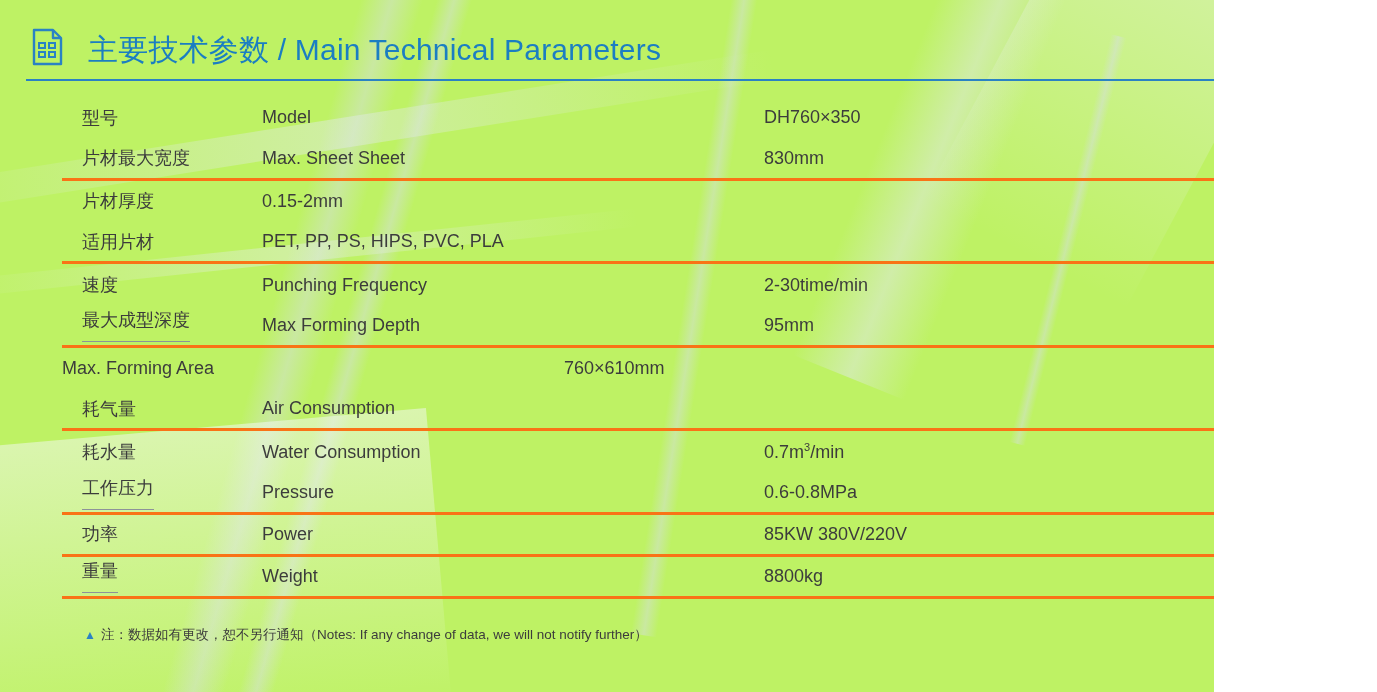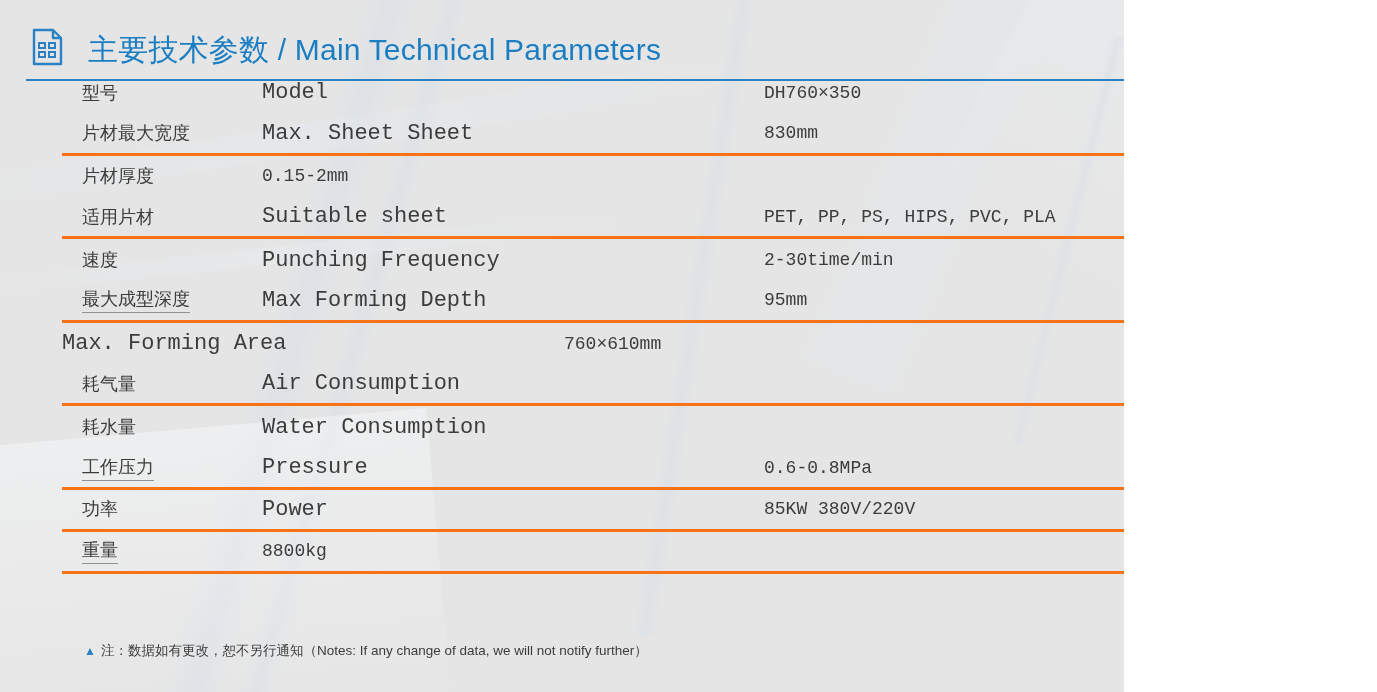--- a/index.html
+++ b/index.html
@@ -8,23 +8,23 @@
   }
   body {
     width: 1377px;
     height: 692px;
     font-family: "Liberation Sans", sans-serif;
     background: #ffffff;
     overflow: hidden;
   }
   .page {
     position: relative;
-    width: 1124px;
+    width: 1214px;
     height: 692px;
-    background: #e5e5e5;
+    background: #bef264;
     overflow: hidden;
   }
   
   .bg-layer {
     position: absolute;
     inset: 0;
     overflow: hidden;
     pointer-events: none;
   }
   .streak {
@@ -75,66 +75,65 @@
     top: 79px;
     width: 1296px;
     height: 2px;
     background: #2a82c4;
   }
 
   
   .table {
     position: absolute;
     left: 62px;
-    top: 72px;
+    top: 97px;
     width: 1258px;
-    font-family: Liberation Mono, monospace;
   }
   .row {
     display: flex;
     align-items: center;
     height: 41.8px;
     box-sizing: border-box;
   }
   .row.divider {
     border-bottom: 3px solid #f97316;
   }
   .c-cn {
     width: 200px;
     font-size: 18px;
     color: #3c3c3c;
     padding-left: 20px;
     box-sizing: border-box;
   }
   .c-en {
     width: 502px;
-    font-size: 22px;
+    font-size: 18px;
     color: #3c3c3c;
   }
   .c-val {
     flex: 1;
     font-size: 18px;
     color: #3c3c3c;
   }
   .c-val sup {
     font-size: 11px;
     vertical-align: super;
     line-height: 0;
   }
   .underline-cn {
     display: inline-block;
     border-bottom: 1px solid #8d9299;
-    padding-bottom: 1px;
+    padding-bottom: 9px;
   }
 
   
   .note {
     position: absolute;
     left: 84px;
-    top: 642px;
+    top: 626px;
     font-size: 13.5px;
     color: #3c3c3c;
     white-space: nowrap;
   }
   .note .tri {
     color: #2a82c4;
     font-size: 12px;
     margin-right: 5px;
   }
 </style>
@@ -182,21 +181,20 @@
         <div class="c-cn">片材最大宽度</div>
         <div class="c-en">Max. Sheet Sheet</div>
         <div class="c-val">830mm</div>
       </div>
       <div class="row">
         <div class="c-cn">片材厚度</div>
         <div class="c-val">0.15-2mm</div>
       </div>
       <div class="row divider">
         <div class="c-cn">适用片材</div>
-        <div class="c-en">Suitable sheet</div>
         <div class="c-val">PET, PP, PS, HIPS, PVC, PLA</div>
       </div>
       <div class="row">
         <div class="c-cn">速度</div>
         <div class="c-en">Punching Frequency</div>
         <div class="c-val">2-30time/min</div>
       </div>
       <div class="row divider">
         <div class="c-cn"><span class="underline-cn">最大成型深度</span></div>
         <div class="c-en">Max Forming Depth</div>
@@ -206,33 +204,35 @@
         <div class="c-en">Max. Forming Area</div>
         <div class="c-val">760×610mm</div>
       </div>
       <div class="row divider">
         <div class="c-cn">耗气量</div>
         <div class="c-en">Air Consumption</div>
       </div>
       <div class="row">
         <div class="c-cn">耗水量</div>
         <div class="c-en">Water Consumption</div>
+        <div class="c-val">0.7m<sup>3</sup>/min</div>
       </div>
       <div class="row divider">
         <div class="c-cn"><span class="underline-cn">工作压力</span></div>
         <div class="c-en">Pressure</div>
         <div class="c-val">0.6-0.8MPa</div>
       </div>
       <div class="row divider">
         <div class="c-cn">功率</div>
         <div class="c-en">Power</div>
         <div class="c-val">85KW  380V/220V</div>
       </div>
       <div class="row divider">
         <div class="c-cn"><span class="underline-cn">重量</span></div>
+        <div class="c-en">Weight</div>
         <div class="c-val">8800kg</div>
       </div>
     </div>
 
   <div class="note">
     <span class="tri">▲</span><span>注：数据如有更改，恕不另行通知（Notes: If any change of data, we will not notify further）</span>
   </div>
 
 </div>
 

